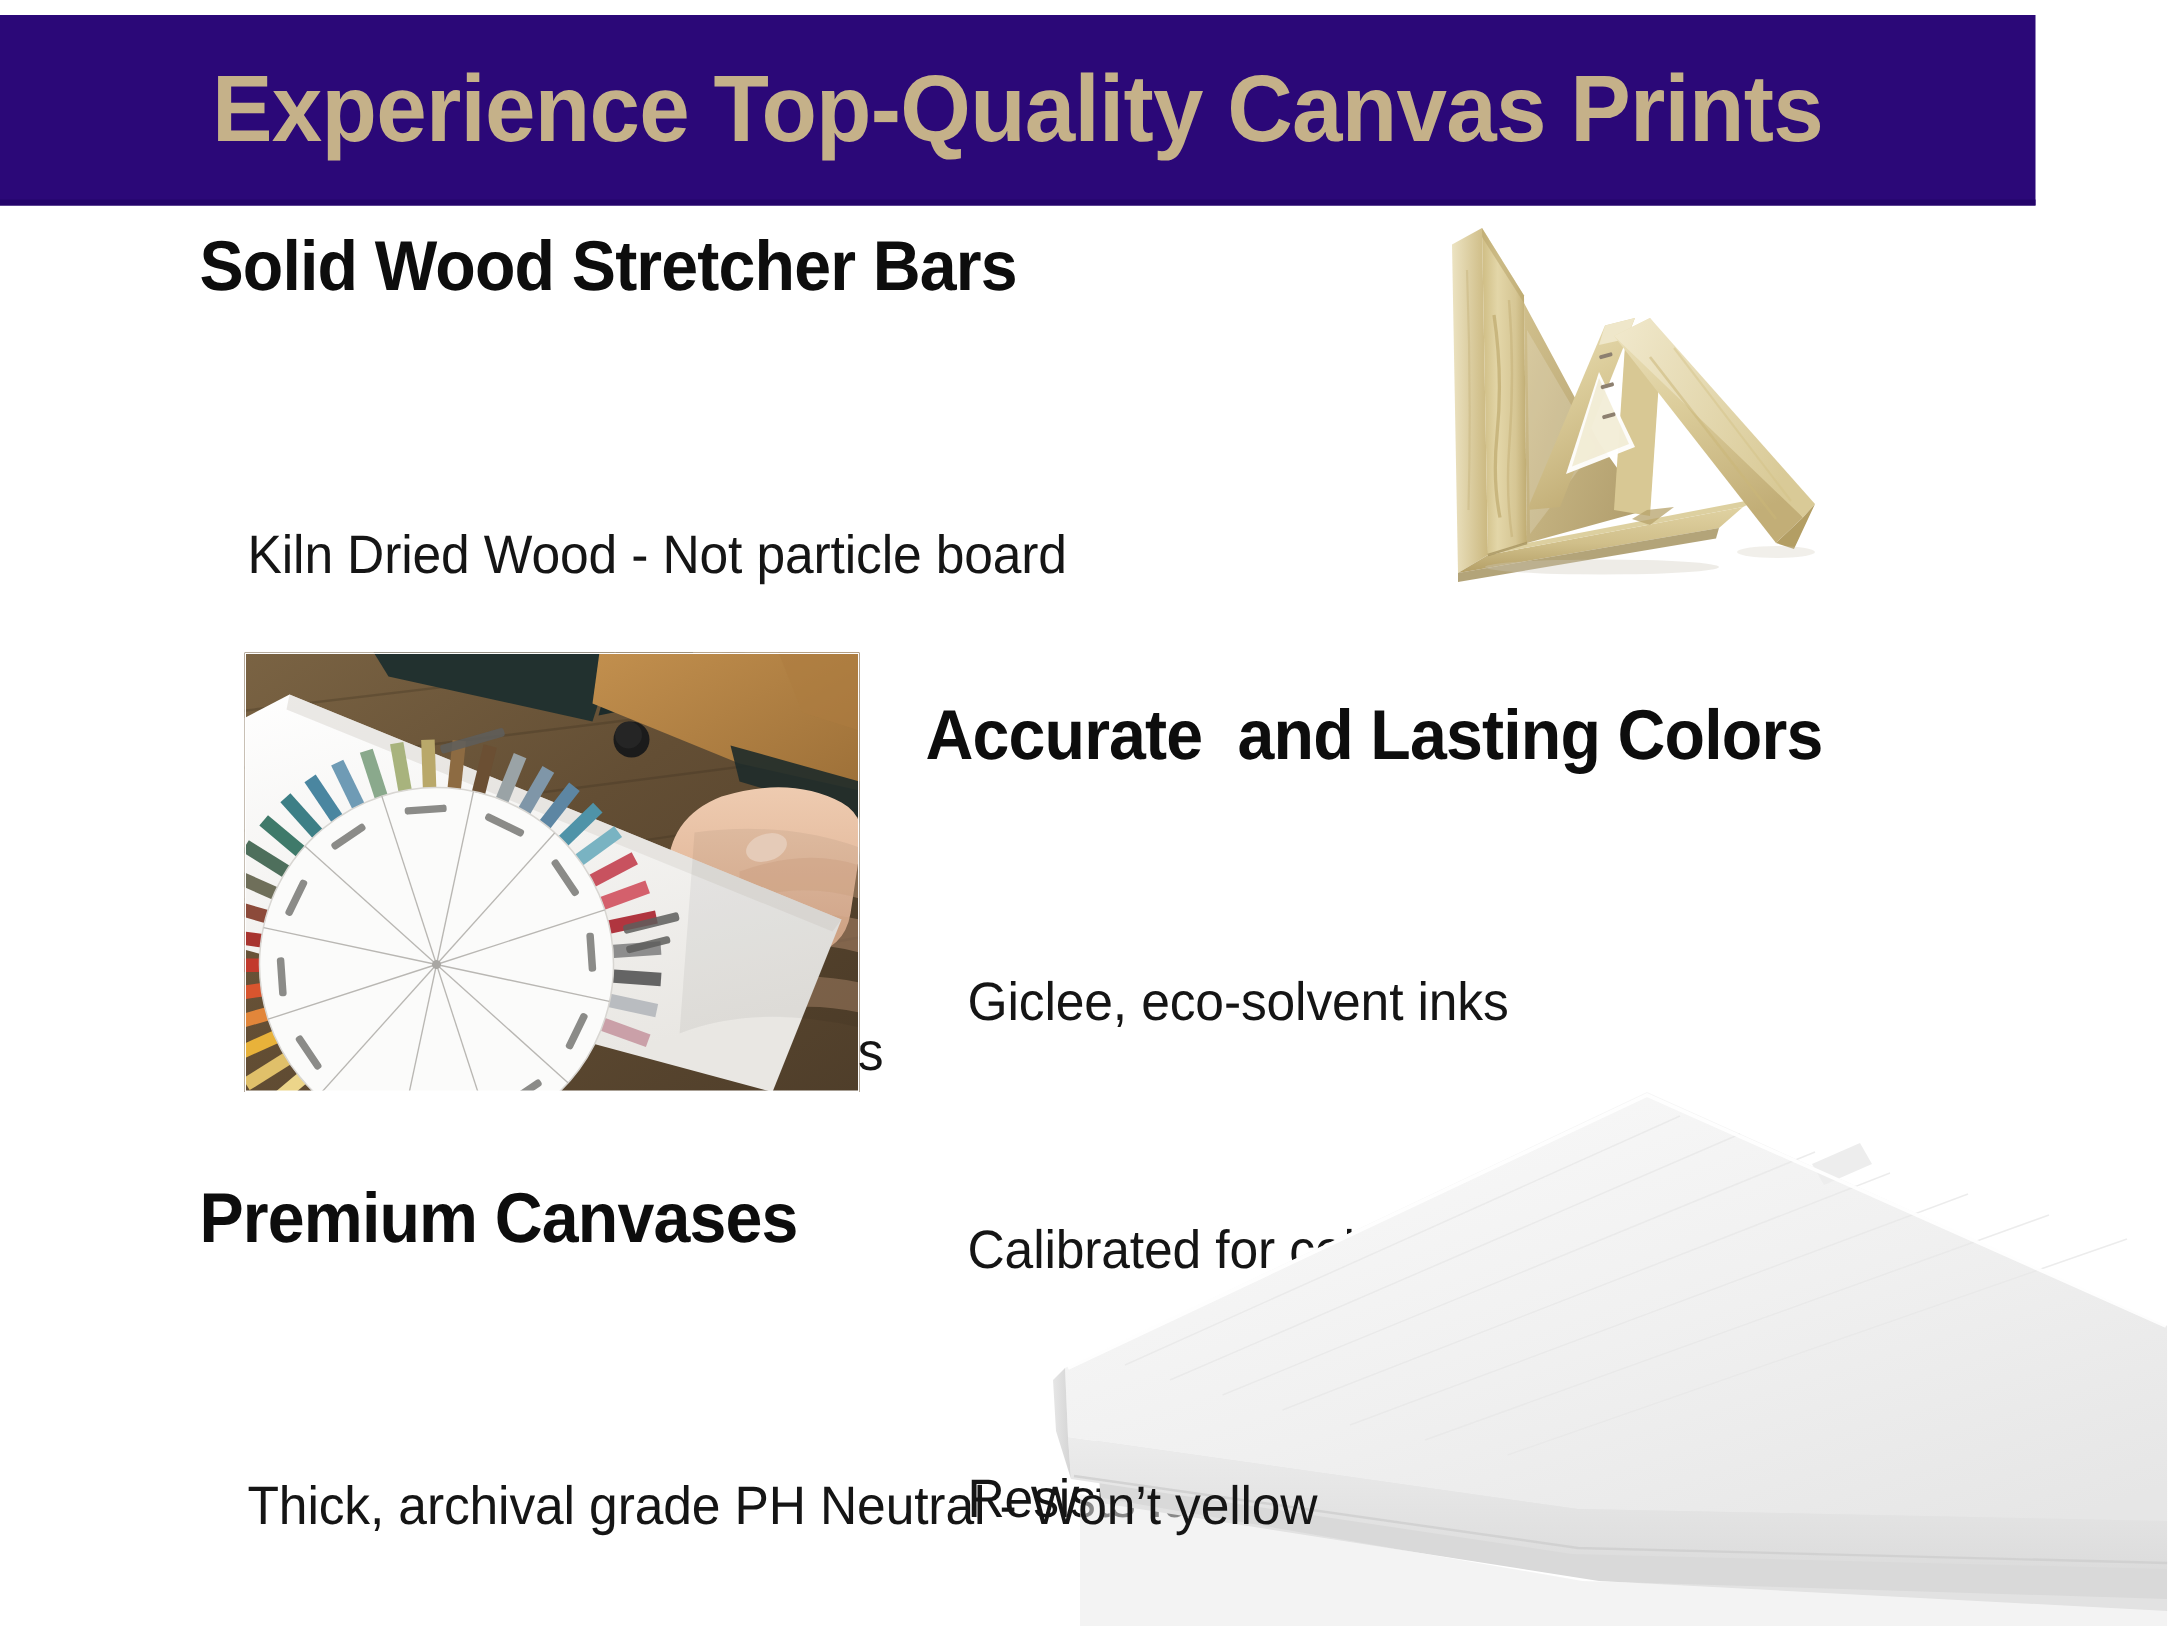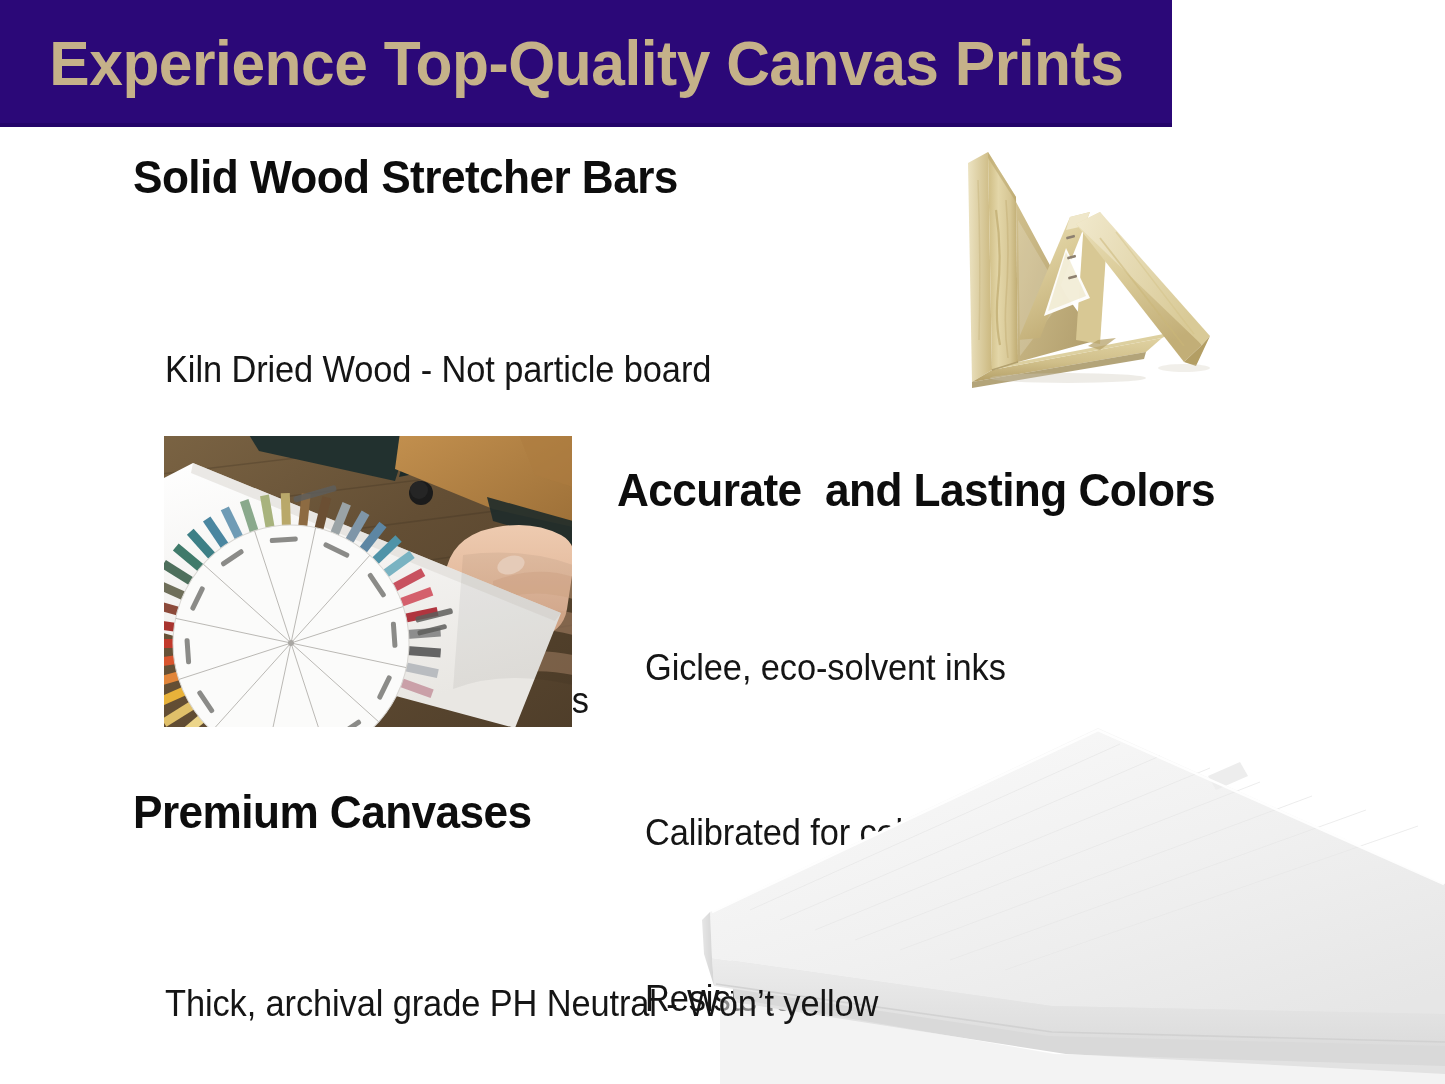--- a/index.html
+++ b/index.html
@@ -18,22 +18,22 @@
     width: 1445px;
     height: 1084px;
     background: #ffffff;
     overflow: hidden;
   }
 
   
   .banner {
     position: absolute;
     left: 0;
-    top: 0;
-    width: 1172px;
+    top: 10px;
+    width: 1357px;
     height: 127px;
     background: #2b0878;
     display: flex;
     align-items: center;
     justify-content: center;
     box-sizing: border-box;
   }
   .banner::after {
     content: "";
     position: absolute;

